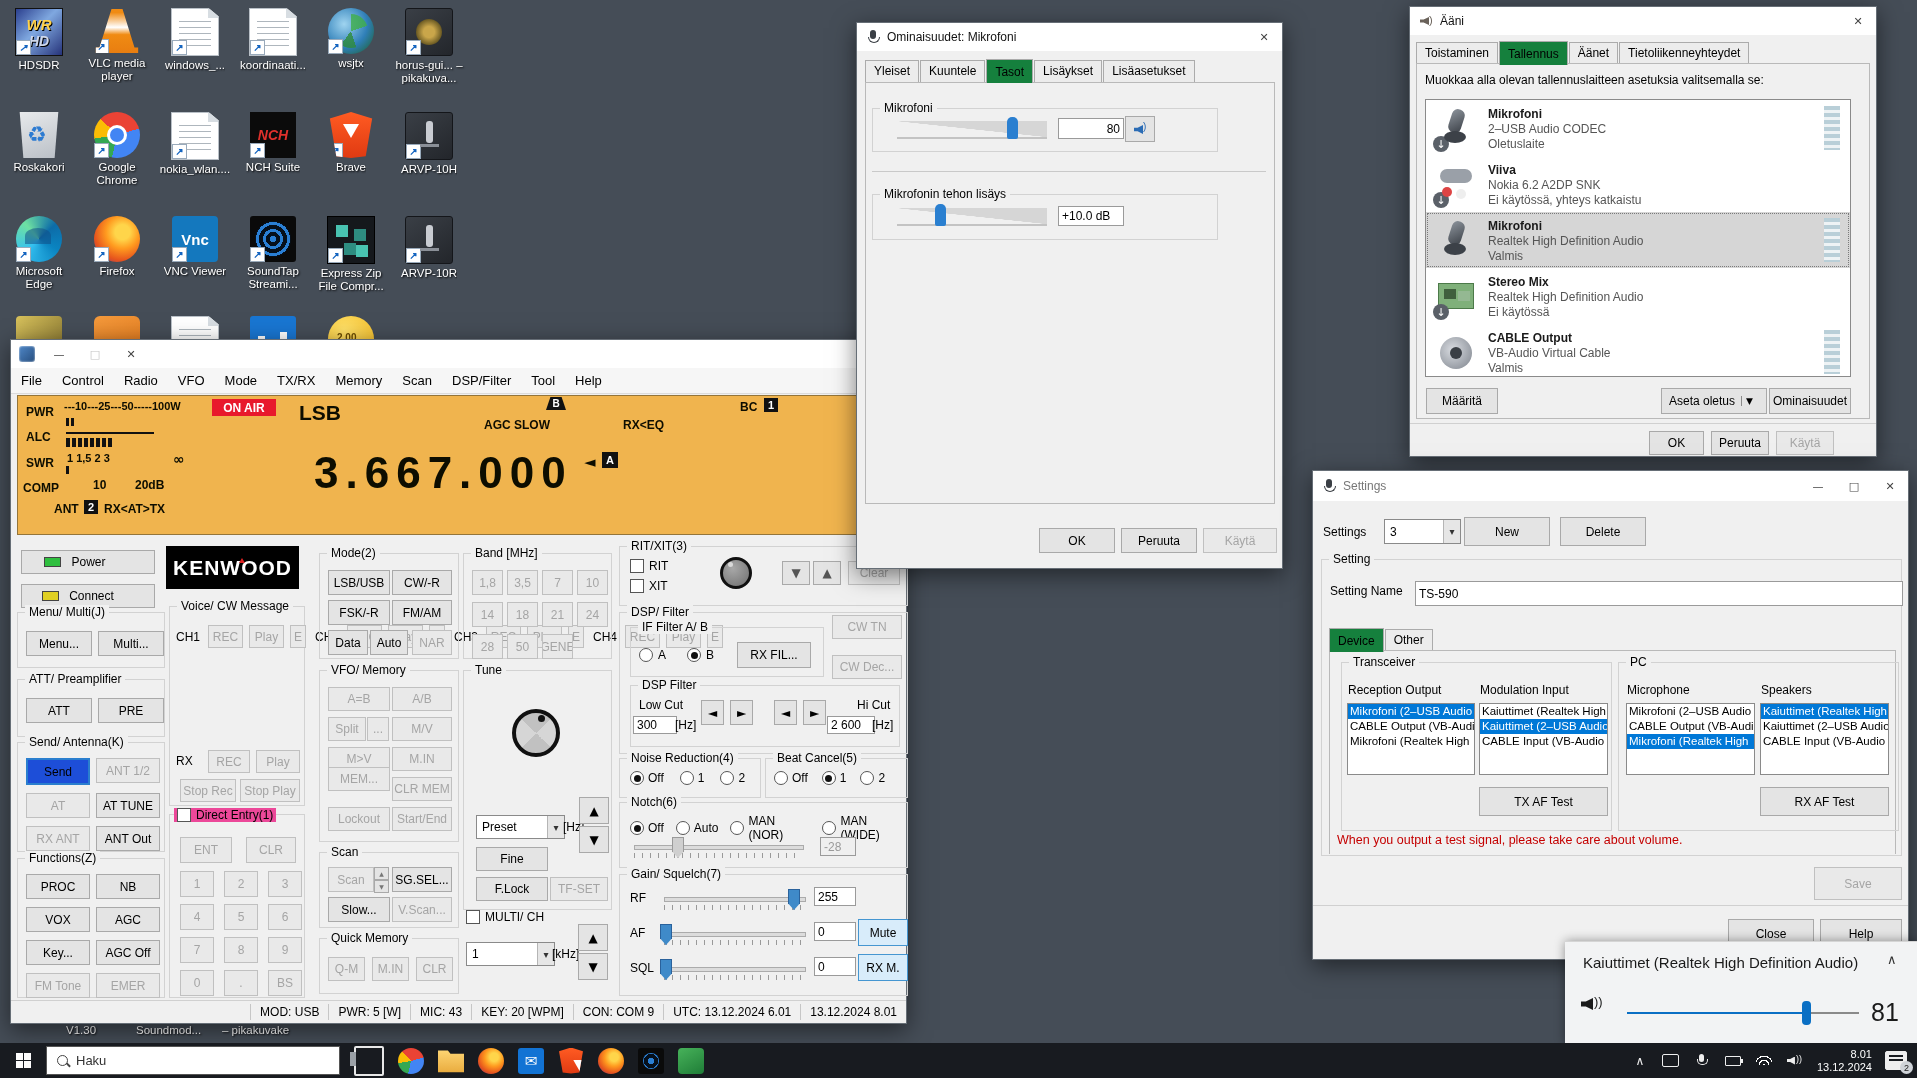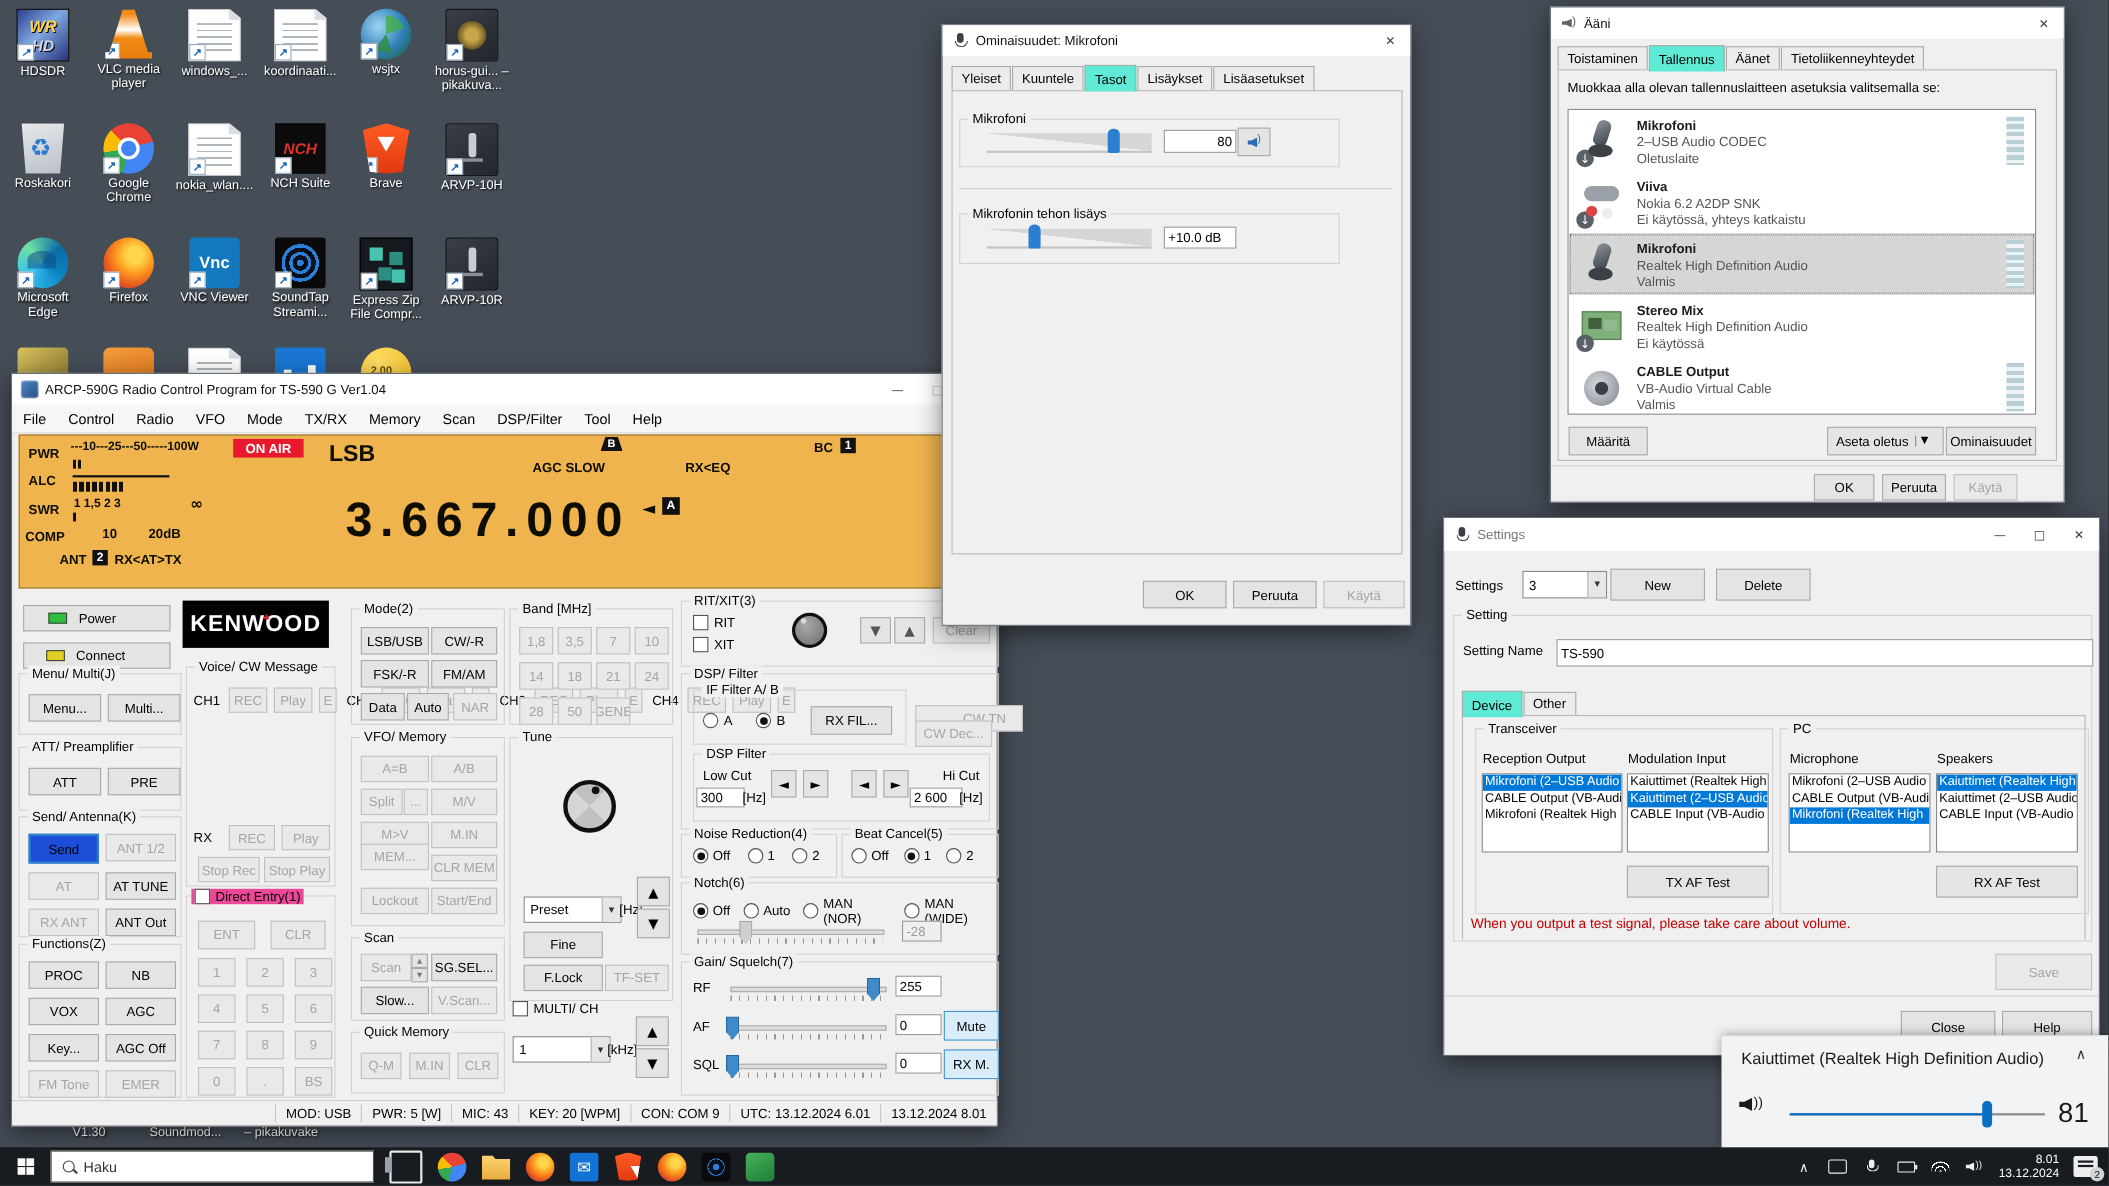--- a/index.html
+++ b/index.html
@@ -130,21 +130,21 @@
   .kenwood::after{content:"";position:absolute;top:9px;left:73px;width:0;height:0;border:3px solid transparent;border-bottom:5px solid #d22;}
   .statusbar{position:absolute;left:0;bottom:0;width:100%;height:22px;background:#f0f0f0;border-top:1px solid #d0d0d0;
     display:flex;align-items:center;font-size:12px;}
   .statusbar .seg{border-left:1px solid #c6c6c6;height:16px;display:flex;align-items:center;padding:0 9px;white-space:nowrap;}
   .statusbar .sp{width:312px;}
   .spin{position:absolute;display:flex;flex-direction:column;}
   .spin span{width:13px;height:11px;border:1px solid #a9a9a9;background:#e4e4e4;font-size:6px;display:flex;align-items:center;justify-content:center;color:#777;}
   
   .tabs{position:absolute;display:flex;align-items:flex-end;}
   .tab{border:1px solid #ababab;border-bottom:none;background:#ececec;padding:3px 8px 4px;font-size:12px;margin-right:1px;position:relative;}
-  .tab.active{background:#5eead4;padding-top:5px;z-index:2;margin-bottom:-1px;}
+  .tab.active{background:#15803d;padding-top:5px;z-index:2;margin-bottom:-1px;}
   .panel{position:absolute;border:1px solid #b9b9b9;background:#f0f0f0;}
   
   .dev{height:56px;position:relative;border-bottom:none;}
   .dev.selected{background:#d6d6d6;outline:1px dotted #7a7a7a;outline-offset:-2px;}
   .dev .nm{position:absolute;left:62px;top:7px;font-size:12px;font-weight:bold;color:#1a1a1a;}
   .dev .sb{position:absolute;left:62px;top:22px;font-size:12px;color:#555;}
   .dev .st{position:absolute;left:62px;top:37px;font-size:12px;color:#555;}
   .dev .meter{position:absolute;right:10px;top:6px;width:16px;height:44px;
     background:repeating-linear-gradient(180deg,#b9cfd8 0 4px,#eef3f5 4px 7px);}
   .dev .art2{position:absolute;left:10px;top:7px;width:42px;height:42px;}
@@ -347,21 +347,20 @@
     </div>
   <div>
     <span class="stray" style="left:66px;top:1024px;">V1.30</span>
     <span class="stray" style="left:136px;top:1024px;">Soundmod...</span>
     <span class="stray" style="left:222px;top:1024px;">– pikakuvake</span>
   </div>
 
   <div class="win" id="arcp" style="left:10px;top:339px;width:895px;height:683px;z-index:2;">
     <div class="tbar">
       <div class="appico i-arcp"></div>
-      <div class="ttl">ARCP-590G Radio Control Program for TS-590 G Ver1.04</div>
       <div class="cbtns">
         <div class="cb glyph">—</div>
         <div class="cb glyph dis">□</div>
         <div class="cb glyph">✕</div>
       </div>
     </div>
     <div class="menu" data-repeat="arcp.menus">
 
     <span>File</span>
         <span>Control</span>
@@ -639,21 +638,21 @@
         <div class="optrow" style="left:8px;top:20px;">
           <span class="rad"></span>
           <span>A</span>
         </div>
         <div class="optrow" style="left:56px;top:20px;">
           <span class="rad on"></span>
           <span>B</span>
         </div>
         <div class="b" style="left:106px;top:14px;width:72px;height:24px;">RX FIL...</div>
       </div>
-      <div class="b dis" style="left:212px;top:28px;width:68px;height:22px;padding-left:28px;">CW TN</div>
+      <div class="b dis" style="left:212px;top:2px;width:68px;height:22px;">CW TN</div>
       <div class="b dis" style="left:212px;top:42px;width:68px;height:22px;">CW Dec...</div>
       <div class="g" style="left:10px;top:72px;width:268px;height:60px;">
         <span class="gl">DSP Filter</span>
         <span style="position:absolute;left:8px;top:12px;font-size:12px;">Low Cut</span>
         <div class="vbox" style="left:2px;top:30px;width:36px;height:16px;">300</div>
         <span style="position:absolute;left:44px;top:32px;font-size:12px;">[Hz]</span>
         <div class="b glyph" style="left:70px;top:14px;width:21px;height:23px;">◄</div>
         <div class="b glyph" style="left:99px;top:14px;width:21px;height:23px;">►</div>
         <div class="b glyph" style="left:143px;top:14px;width:21px;height:23px;">◄</div>
         <div class="b glyph" style="left:172px;top:14px;width:21px;height:23px;">►</div>

